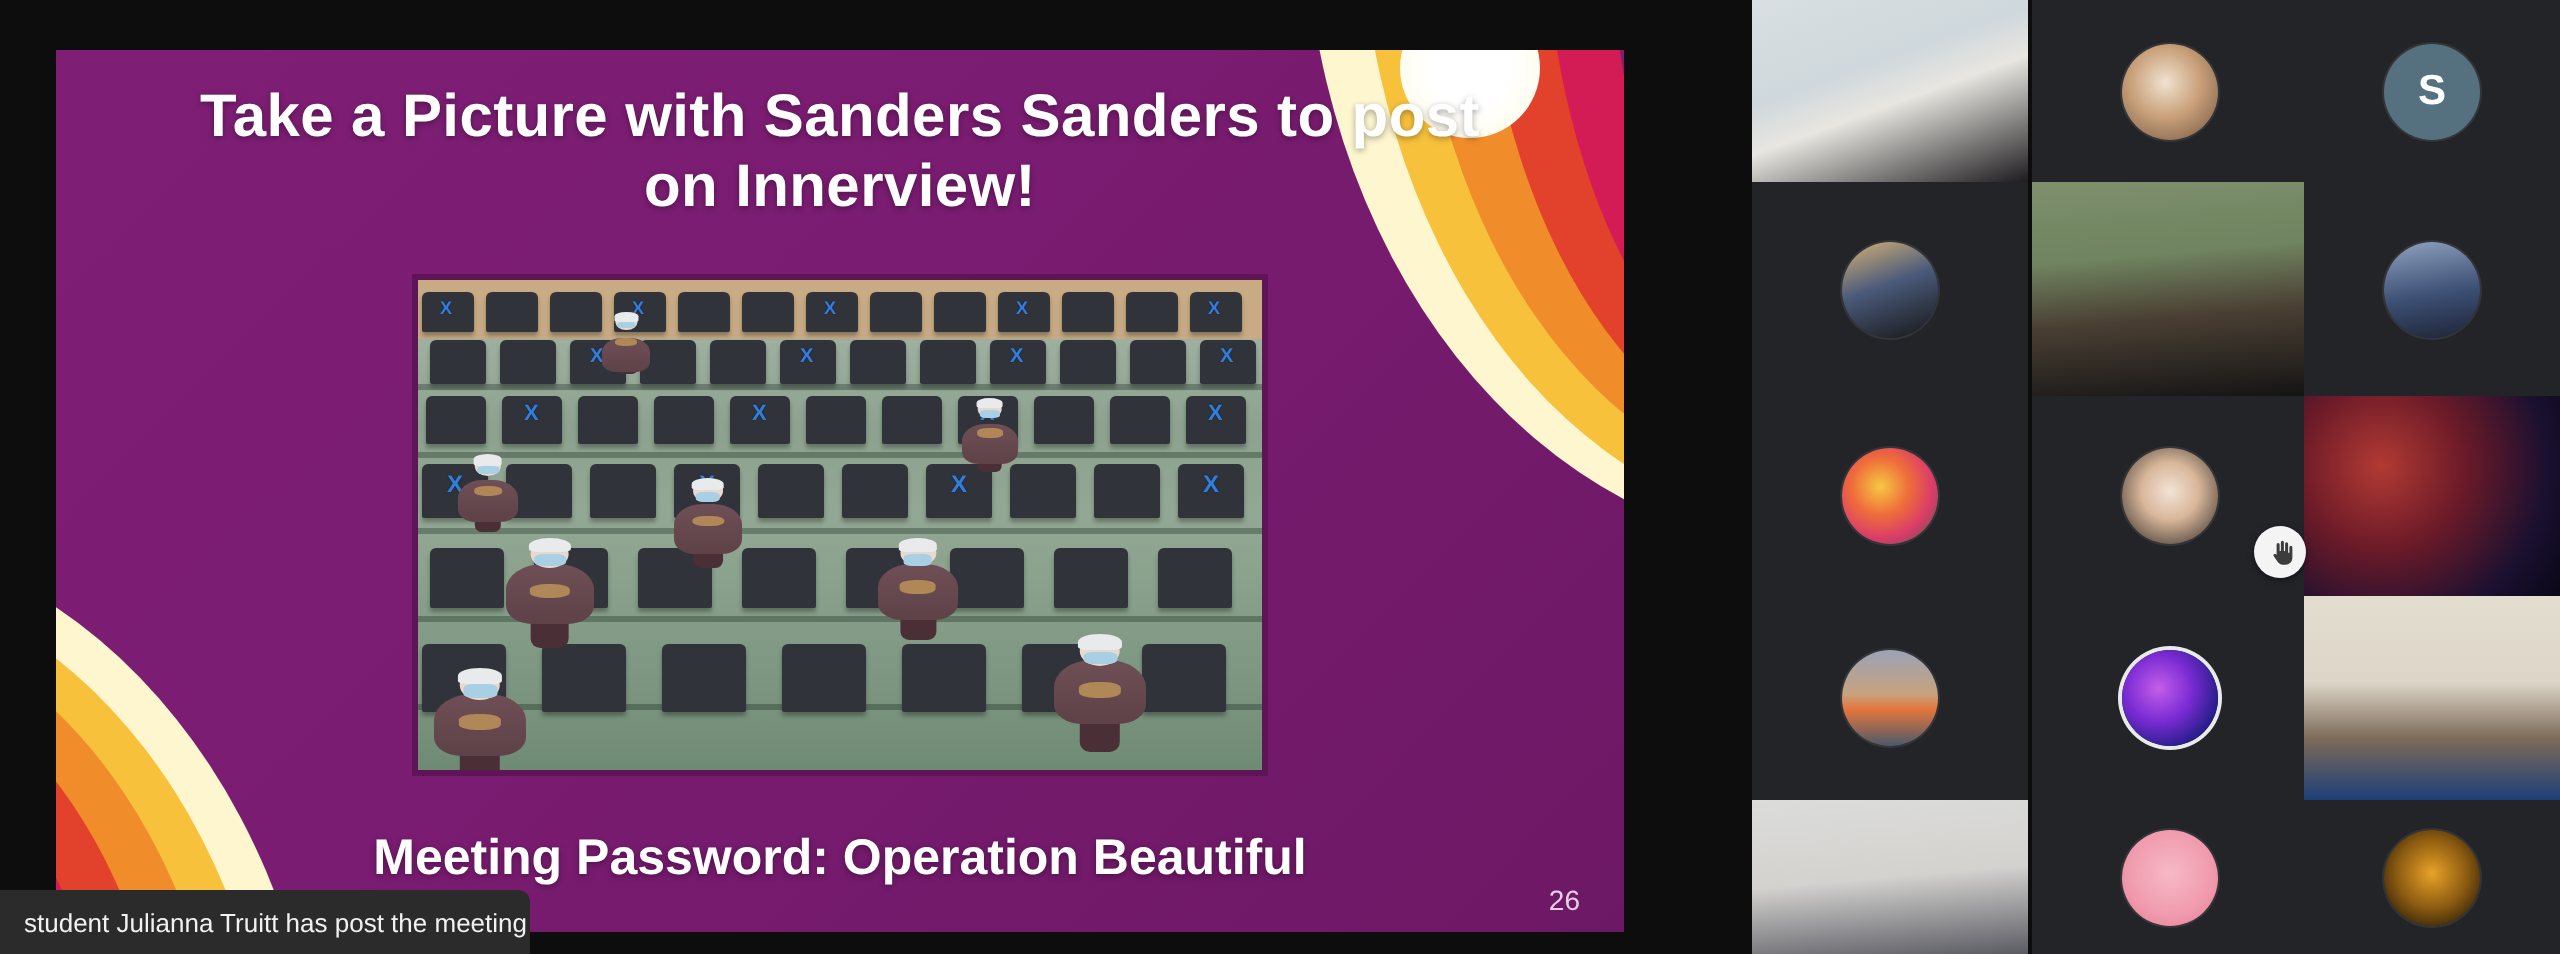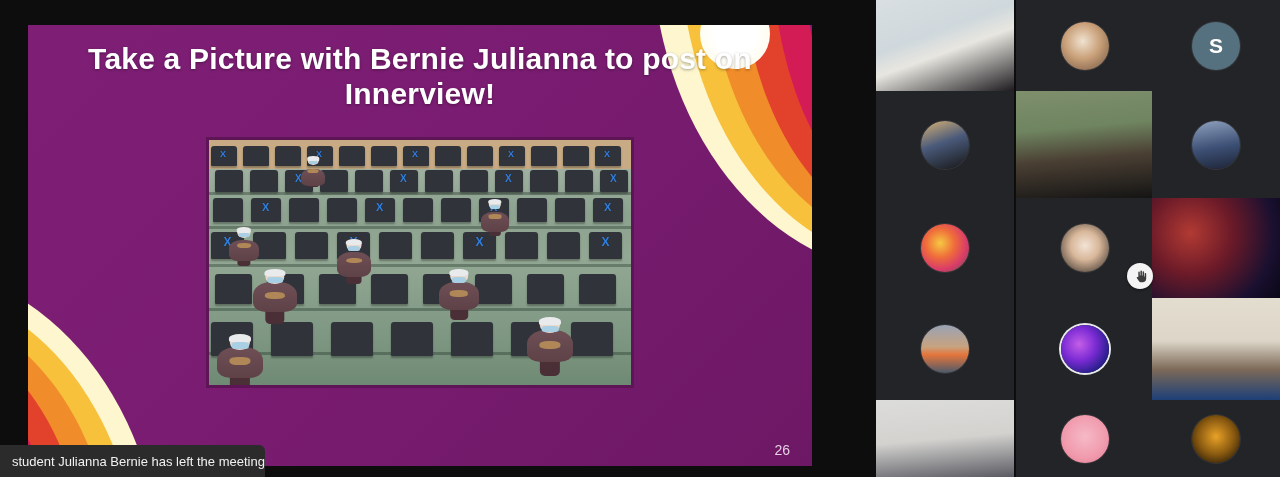--- a/index.html
+++ b/index.html
@@ -190,21 +190,21 @@
 
       <div class="wave-l">
         <i class="wl1"></i>
           <i class="wl2"></i>
           <i class="wl3"></i>
         <i class="wl4"></i>
           <i class="wl5"></i>
           <i class="wl6"></i>
       </div>
 
-      <div class="slide-title">Take a Picture with Bernie Julianna to post on Innerview!</div>
+      <div class="slide-title">Take a Picture with Sanders Sanders to post on Innerview!</div>
 
       <div class="photo">
         <div class="hall"></div>
         <div id="hall-content">
             <div class="step" style="top:52px"></div>
             <div class="step" style="top:86px"></div>
             <div class="step" style="top:124px"></div>
             <div class="step" style="top:168px"></div>
             <div class="step" style="top:212px"></div>
             <div class="chair" style="left:2px;top:6px;width:26px;height:20px;"></div>
@@ -345,20 +345,21 @@
               <div class="b-legs"></div>
               <div class="b-coat"></div>
               <div class="b-mitts"></div>
               <div class="b-head"></div>
               <div class="b-mask"></div>
               <div class="b-hair"></div>
             </div>
           </div>
       </div>
 
+      <div class="slide-caption">Meeting Password: Operation Beautiful</div>
       <div class="slide-number">26</div>
     </div>
   </div>
 
   <div class="grid">
     <div id="grid-cells">
         <div class="cell" style="left:0px;top:0px;width:138px;height:91px;">
           <div class="video-fill" style="background:linear-gradient(160deg,#d9dfe2 0%,#cfd8dc 38%,#e8e6e0 55%,#1d1b1e 100%)"></div>
         </div>
         <div class="cell" style="left:140px;top:0px;width:138px;height:91px;">
@@ -405,16 +406,16 @@
         </div>
       </div>
     <div class="hand-badge" style="left:251px; top:263px;">
       <svg width="15" height="15" viewBox="0 0 24 24" aria-hidden="true">
         <path d="M8.5 13.5V5.2a1.2 1.2 0 0 1 2.4 0v5.1h1V3.4a1.2 1.2 0 0 1 2.4 0v6.9h1V4.6a1.2 1.2 0 0 1 2.4 0v7.2h1V7.4a1.2 1.2 0 0 1 2.4 0v8.1c0 3.3-2.4 5.8-5.6 5.8h-2c-2 0-3.3-.9-4.4-2.5l-3-4.4a1.2 1.2 0 0 1 1.8-1.5l1.6 1.6z" fill="#3c3c3c"></path>
       </svg>
     </div>
   </div>
 
   <div class="toast">
-    <span>student Julianna Bernie has left the meeting</span>
+    <span>student Julianna Truitt has post the meeting</span>
   </div>
 
 </div>
 
 </body></html>

